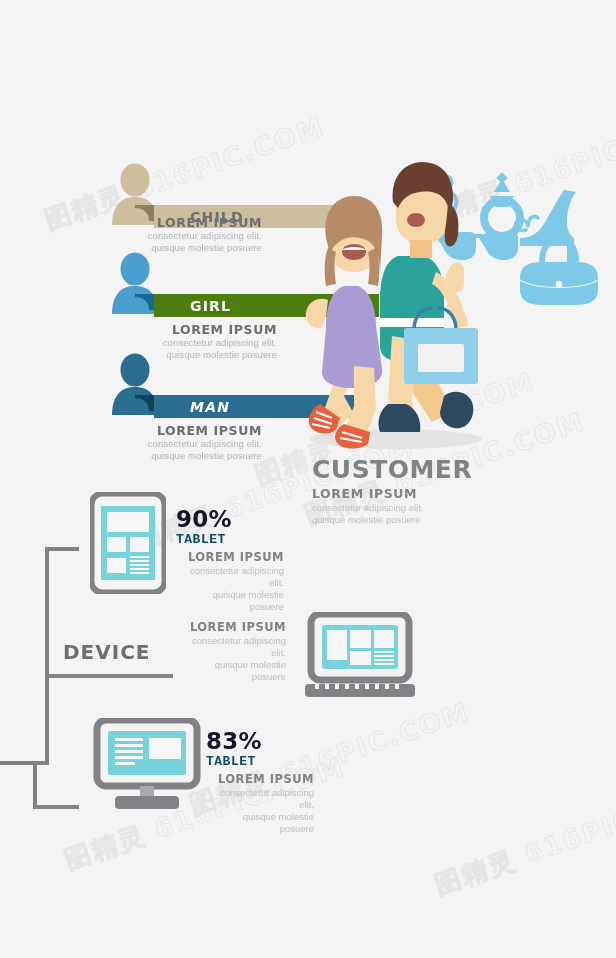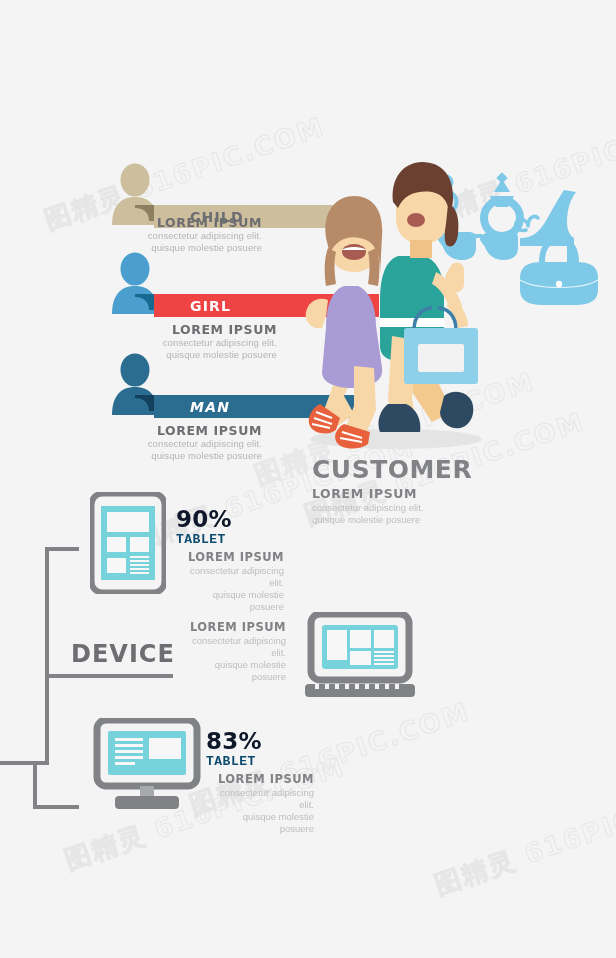--- a/index.html
+++ b/index.html
@@ -81,21 +81,21 @@
   }
   .dev-lorem{
     font-family:"DejaVu Sans", sans-serif;
     font-weight:700;font-size:11.5px;color:#808285;line-height:15px;letter-spacing:.5px;
   }
   .dev-desc{font-size:9.5px;color:#bdbdbd;line-height:12px;}
   .right-al{text-align:right;}
   #device-label{
     position:absolute;left:63px;top:640px;
     font-family:"DejaVu Sans", sans-serif;
-    font-weight:700;font-size:24px;color:#6d6e71;letter-spacing:1px;margin-left:8px;
+    font-weight:700;font-size:20px;color:#6d6e71;letter-spacing:1px;
   }
   .connector{position:absolute;background:#808285;}
 </style>
 </head>
 <body>
 
 <div id="stage">
 
   <div class="wm" style="left:40px;top:205px;font-size:26px;">图精灵 616PIC.COM</div>
   <div class="wm" style="left:130px;top:525px;font-size:26px;">图精灵 616PIC.COM</div>
@@ -129,21 +129,21 @@
   <div class="person-row" style="left:104px;top:252px;width:200px;height:70px;">
     <svg class="silhouette" width="70" height="62" viewBox="0 0 70 62">
       <ellipse cx="31" cy="17" rx="14.5" ry="16.5" fill="#4a9fce"></ellipse>
       <path d="M31 34 C16 34 8 44 8 62 L54 62 C54 44 46 34 31 34 Z" fill="#4a9fce"></path>
     </svg>
     <div class="cat-fold" style="left:31px;top:42px;">
       <svg width="28" height="16" viewBox="0 0 28 16">
           <path d="M0 0 L28 0 L28 16 L14 16 C14 7 8 3 0 3 Z" fill="#16698f"></path>
         </svg>
     </div>
-    <div class="cat-bar" style="left:50px;top:42px;width:225px;background:#ef4444;">
+    <div class="cat-bar" style="left:50px;top:42px;width:225px;background:#4d7c0f;">
       <span>GIRL</span>
     </div>
   </div>
   <div class="cat-text" style="left:115px;top:322px;width:162px;">
     <div class="cat-title">LOREM IPSUM</div>
     <div class="cat-sub">consectetur adipiscing elit.</div>
     <div class="cat-sub">quisque molestie posuere</div>
   </div>
 
   <div class="person-row" style="left:104px;top:353px;width:200px;height:70px;font-style:italic;">

